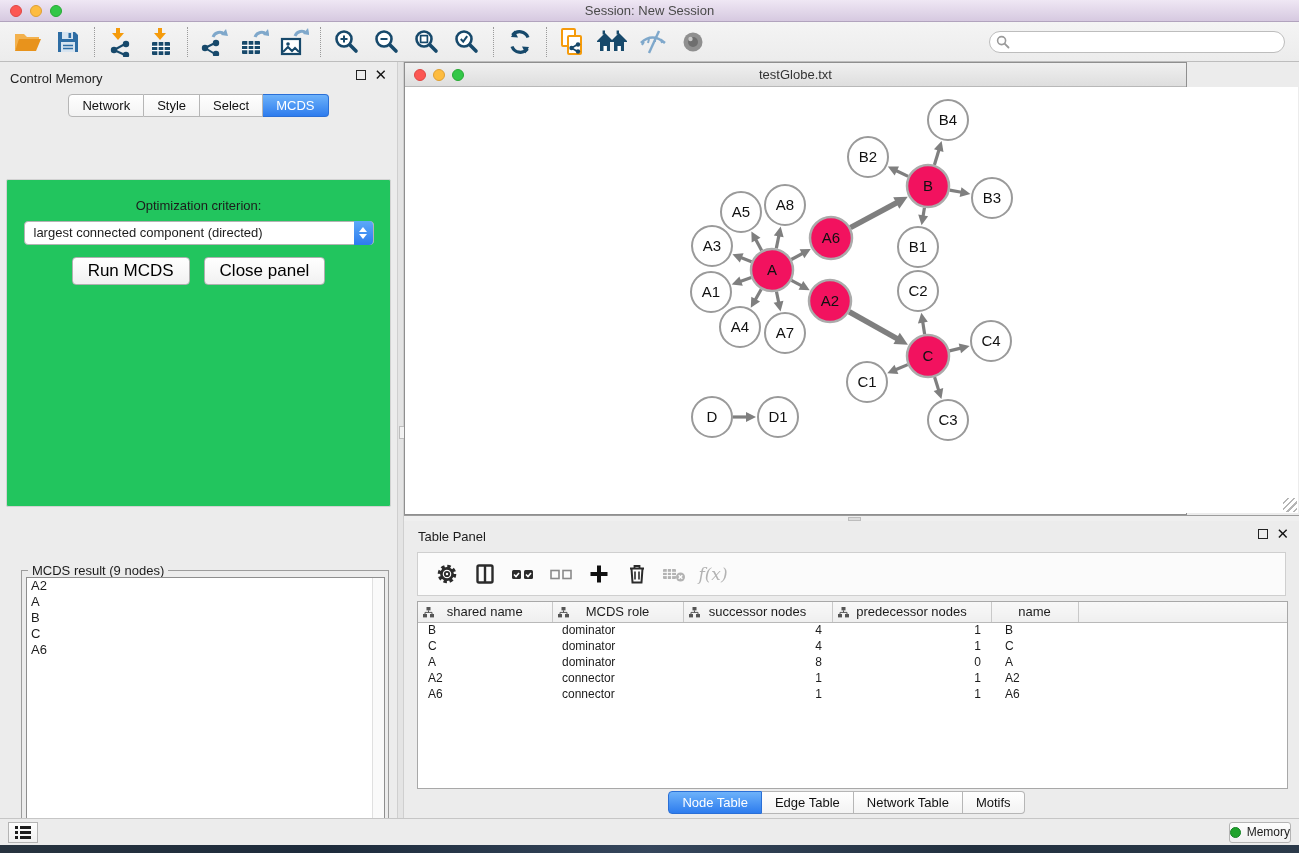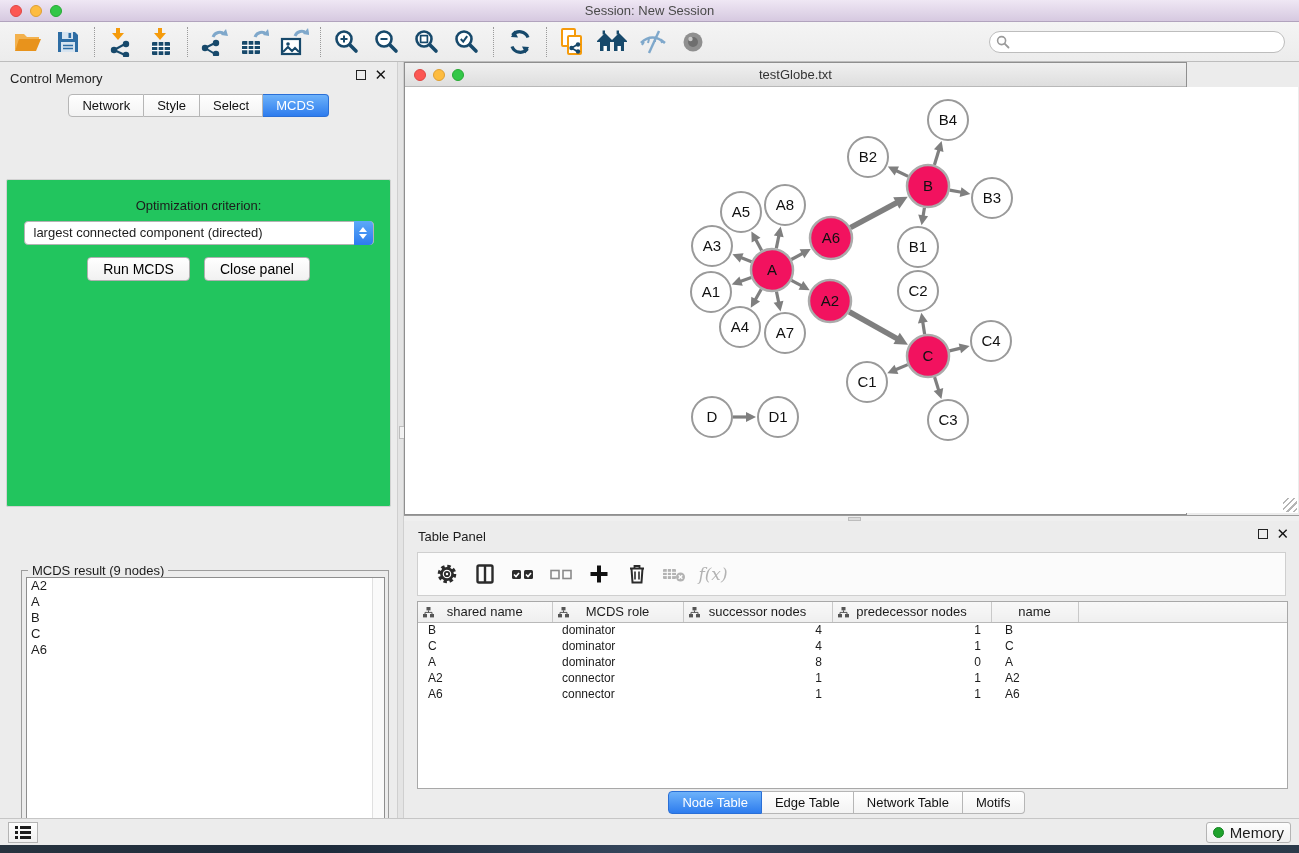--- a/index.html
+++ b/index.html
@@ -49,21 +49,21 @@
     background:#22c55e; border:1px solid #d2d2d2; border-radius:2px; }
   .opt-label { text-align:center; font-size:13px; margin-top:18px; }
   .dropdown { position:relative; margin:8px auto 0 auto; width:350px; height:24px; background:#fff;
     border:1px solid #b3b3b3; border-radius:4px; font-size:13px; line-height:22px; padding-left:9px; }
   .dd-stepper { position:absolute; right:0; top:-1px; width:19px; height:24px; border-radius:0 4px 4px 0;
     background:linear-gradient(#5da9f8,#2d7cee); display:flex; flex-direction:column; align-items:center; justify-content:center; gap:2px; }
   .tri-up { width:0; height:0; border-left:4px solid transparent; border-right:4px solid transparent; border-bottom:5px solid #fff; }
   .tri-dn { width:0; height:0; border-left:4px solid transparent; border-right:4px solid transparent; border-top:5px solid #fff; }
   .btn-row { display:flex; justify-content:center; gap:14px; margin-top:12px; }
   .push-btn { background:linear-gradient(#ffffff,#f1f1f1); border:1px solid #b0b0b0; border-radius:4px;
-    font-size:14px; padding:3px 15px; cursor:default; }
+    font-size:17px; padding:3px 15px; cursor:default; }
   .fieldset { position:absolute; left:14px; top:390px; width:368px; height:347px; border:1px solid #9c9c9c; }
   .fieldset .legend { position:absolute; left:6px; top:-8px; background:#ececec; padding:0 4px; font-size:13px; }
   .mcds-list { position:absolute; left:4px; top:6px; width:359px; height:335px; background:#fff;
     border:1px solid #8e8e8e; overflow:hidden; }
   .mcds-scroll { position:absolute; right:0; top:0; width:12px; height:100%; background:#fafafa; border-left:1px solid #e0e0e0; }
   .mcds-item { font-size:13px; line-height:16px; padding-left:4px; }
 
   
   .net-window { position:absolute; left:0; top:0; width:783px; height:453px;
     border:1px solid #8f8f8f; background:#fff; }
@@ -97,21 +97,21 @@
   td.c2, td.c3 { text-align:right; padding-right:10px; }
   td.c4 { padding-left:14px; }
   .tp-tabs { position:absolute; left:0; right:10px; top:270px; display:flex; justify-content:center; }
 
   
   .status-bar { position:absolute; left:0; top:818px; width:1299px; height:27px; background:#ececec; border-top:1px solid #c6c6c6;
     display:flex; align-items:center; padding:0 8px; }
   .sq-btn { width:30px; height:21px; background:linear-gradient(#fdfdfd,#f0f0f0); border:1px solid #b4b4b4;
     display:flex; align-items:center; justify-content:center; }
   .memory-btn { margin-left:auto; height:21px; background:linear-gradient(#fdfdfd,#f0f0f0); border:1px solid #b4b4b4;
-    border-radius:3px; display:flex; align-items:center; gap:6px; padding:0 6px; font-size:15px; }
+    border-radius:3px; display:flex; align-items:center; gap:6px; padding:0 0; font-size:12px; }
   .mem-dot { width:11px; height:11px; border-radius:50%; background:#1fa32c; border:1px solid #148223; }
   .desktop-strip { position:absolute; left:0; top:845px; width:1299px; height:8px;
     background:linear-gradient(90deg,#27333f,#1d2b3b 25%,#35465c 50%,#22303f 75%,#2b3a4a); }
 </style>
 </head>
 <body>
 
 <div class="titlebar">
   <div class="lights">
     <span class="light red"></span>

